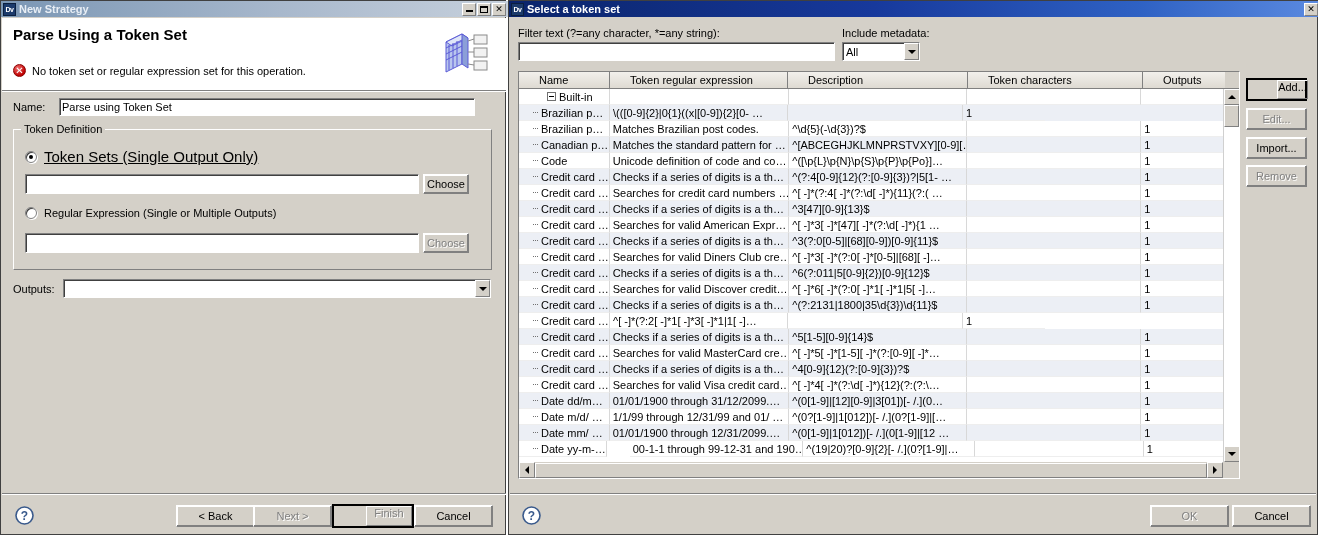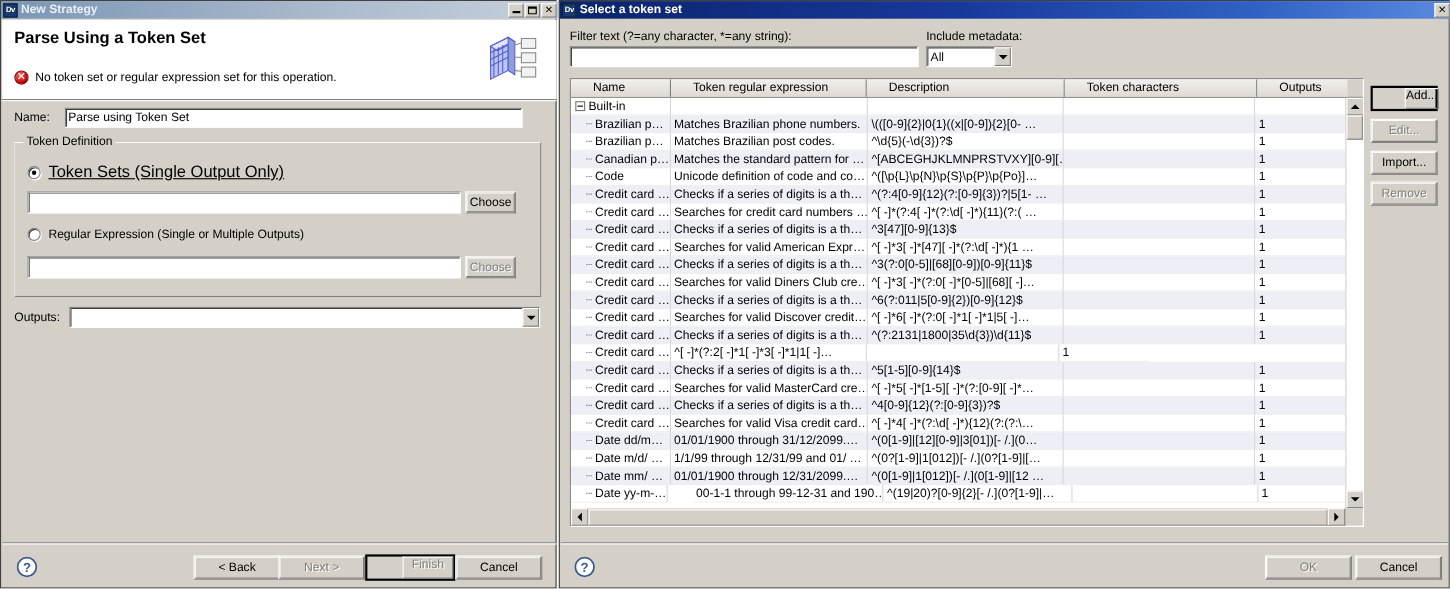--- a/index.html
+++ b/index.html
@@ -292,21 +292,21 @@
       <div class="thead">
         <div class="th" style="width:91px;">Name</div>
         <div class="th" style="width:178px;">Token regular expression</div>
         <div class="th" style="width:180px;">Description</div>
         <div class="th" style="width:175px;">Token characters</div>
         <div class="th" style="width:82px;border-right:none;">Outputs</div>
       </div>
 
       <div id="table-body" style="position:absolute;left:0;top:17px;right:16px;bottom:16px;overflow:hidden;background:#fff;">
           <div class="trow white">
-            <div class="td name" style="width:91px;border-right:1px solid #d8d8d8;">
+            <div class="td name" style="width:91px;border-right:1px solid #d8d8d8;padding-left:24px;">
               <span class="namecell">
                 <span class="expander">
                   <span class="minus"></span>
                 </span>
                 <span>Built-in</span>
               </span>
             </div>
             <div class="td" style="width:180px;"></div>
             <div class="td" style="width:178px;"></div>
             <div class="td" style="width:175px;"></div>
@@ -315,21 +315,20 @@
           <div class="trow alt">
             <div class="td name" style="width:91px;border-right:1px solid #d8d8d8;">
               <span class="namecell">
                 <span class="indent"></span>
                 <span class="treeline">
                   <span class="dash"></span>
                 </span>
                 <span>Brazilian p…</span>
               </span>
             </div>
-            <div class="td" style="width:180px;">Matches Brazilian phone numbers.</div>
             <div class="td" style="width:178px;">\(([0-9]{2}|0{1}((x|[0-9]){2}[0- …</div>
             <div class="td" style="width:175px;"></div>
             <div class="td" style="width:82px;border-right:none;">1</div>
           </div>
           <div class="trow white">
             <div class="td name" style="width:91px;border-right:1px solid #d8d8d8;">
               <span class="namecell">
                 <span class="indent"></span>
                 <span class="treeline">
                   <span class="dash"></span>

